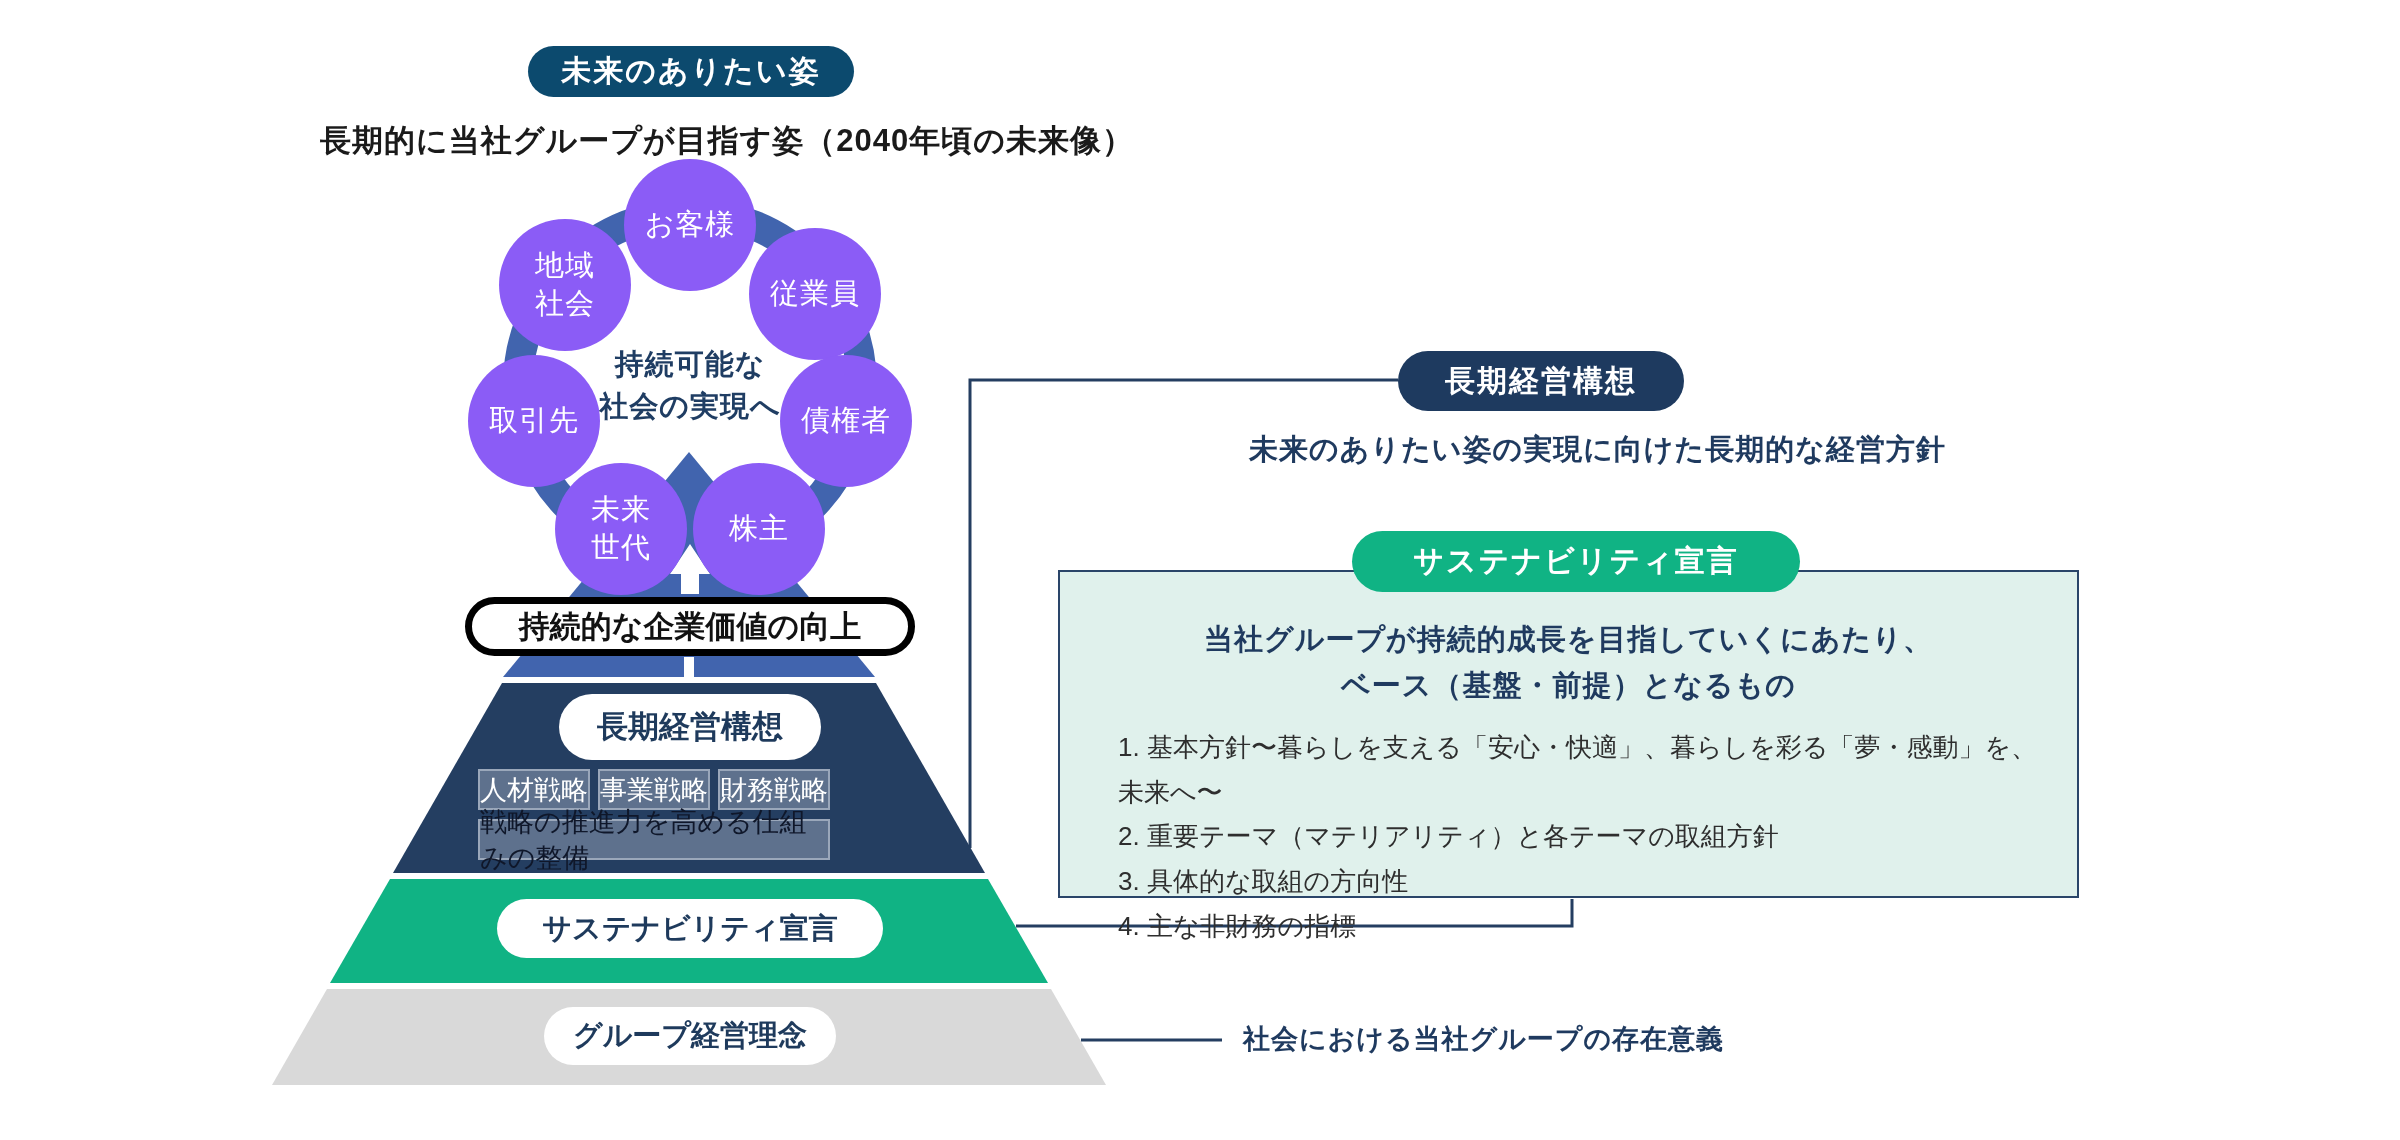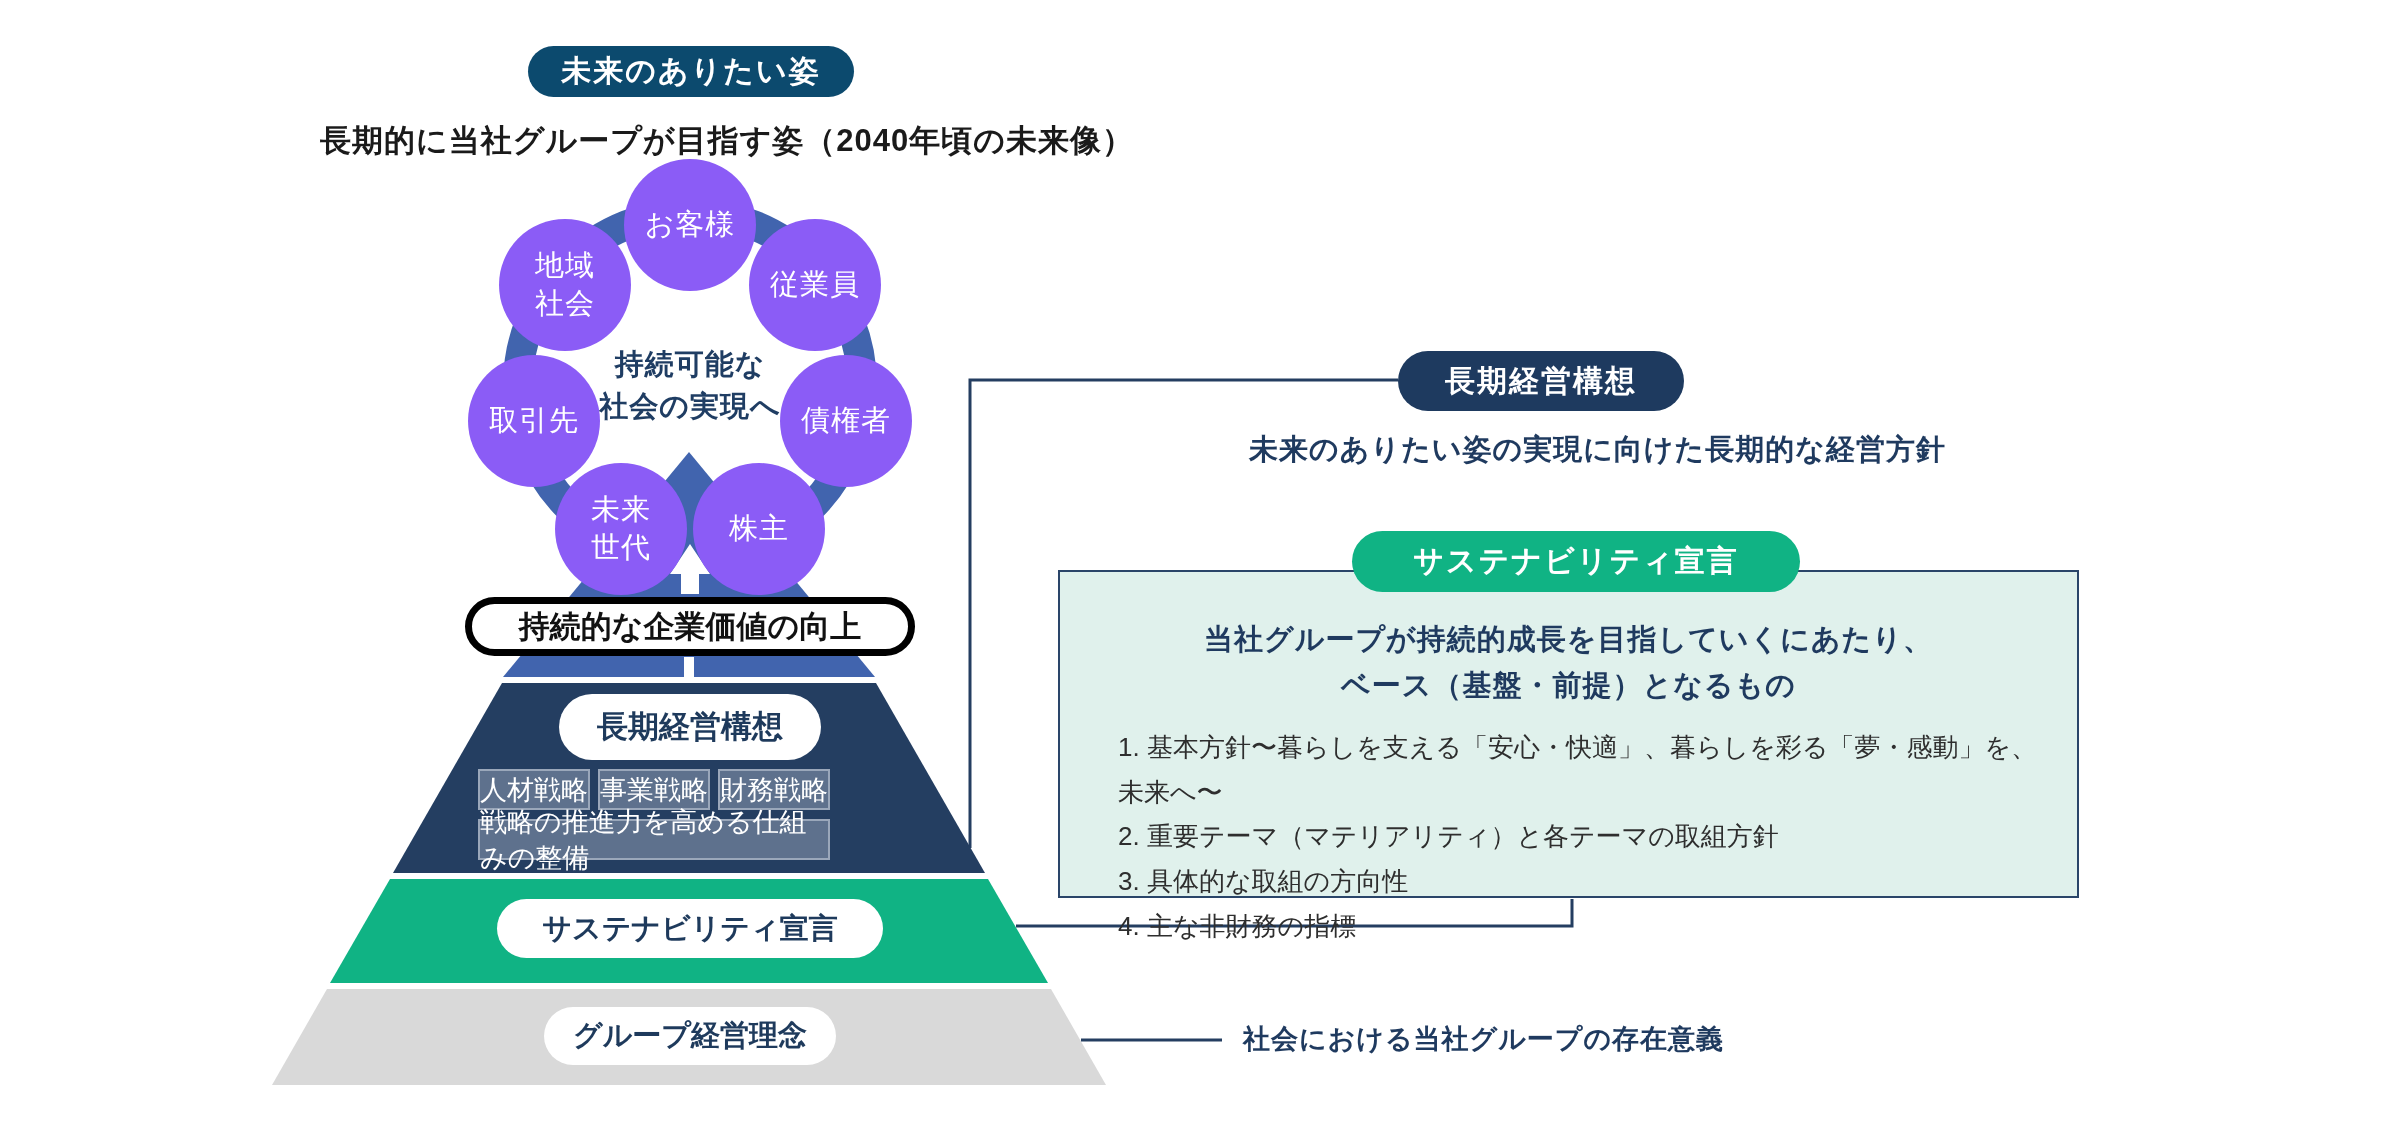--- a/index.html
+++ b/index.html
@@ -8,39 +8,39 @@
   .abs{position:absolute;}
   svg.shapes{position:absolute;left:0;top:0;z-index:0;}
   .pill{display:flex;align-items:center;justify-content:center;border-radius:999px;box-sizing:border-box;font-weight:700;z-index:2;}
   .badge-top{left:528px;top:46px;width:326px;height:51px;background:#0c4a6e;color:#ffffff;font-size:30px;letter-spacing:2px;}
   .subtitle{left:320px;top:120px;font-size:31px;font-weight:700;color:#1a1a1a;z-index:2;letter-spacing:1px;}
   .circle{position:absolute;width:132px;height:132px;border-radius:50%;background:#8b5cf6;color:#ffffff;
           display:flex;align-items:center;justify-content:center;text-align:center;font-size:29px;
           line-height:1.3;z-index:3;white-space:pre-line;letter-spacing:1px;}
   .c-customers{left:624px;top:159px;}
   .c-community{left:499px;top:219px;}
-  .c-employees{left:749px;top:219px;}
+  .c-employees{left:749px;top:228px;}
   .c-suppliers{left:468px;top:355px;}
   .c-creditors{left:780px;top:355px;}
   .c-future{left:555px;top:463px;}
   .c-shareholders{left:693px;top:463px;}
   .center-label{left:690px;top:385px;transform:translate(-50%,-50%);text-align:center;color:#1f3d63;
                 font-size:29px;font-weight:600;line-height:1.45;white-space:pre-line;z-index:2;letter-spacing:1px;}
   .value-pill{left:690px;top:597px;transform:translateX(-50%);width:450px;height:59px;background:#ffffff;
               border:7px solid #000000;color:#111111;font-size:31px;z-index:4;}
   .pyr-pill{background:#ffffff;color:#1e3a5c;transform:translateX(-50%);left:690px;}
   .pyr-long-term{top:694px;width:262px;height:66px;font-size:31px;}
   .pyr-sustain{top:899px;width:386px;height:59px;font-size:29px;}
   .pyr-philosophy{top:1007px;width:292px;height:58px;font-size:29px;}
   .strategies{left:478px;top:769px;width:352px;z-index:2;}
   .strategy-row{display:flex;gap:8px;}
   .strategy-box{flex:1;height:41px;background:#5e728e;background:#5e718d;border:2px solid #9aa7ba;box-sizing:border-box;
                 color:#ffffff;font-size:27px;display:flex;align-items:center;justify-content:center;}
   .strategy-wide{margin-top:9px;height:41px;background:#5e718d;border:2px solid #9aa7ba;box-sizing:border-box;
-                 color:#ffffff;font-size:27px;display:flex;align-items:center;justify-content:center;}
+                 color:#0f172a;font-size:27px;display:flex;align-items:center;justify-content:center;}
   .lt-badge{left:1398px;top:351px;width:286px;height:60px;background:#1e3a5f;color:#ffffff;font-size:30px;letter-spacing:2px;}
   .lt-desc{left:1200px;top:430px;width:795px;text-align:center;font-size:29px;font-weight:700;color:#1f3a5f;z-index:2;letter-spacing:1px;}
   .sus-badge{left:1352px;top:531px;width:448px;height:61px;background:#10b384;color:#ffffff;font-size:30px;letter-spacing:2px;z-index:3;}
   .sus-box{left:1058px;top:570px;width:1021px;height:328px;background:#e0f1ec;border:2px solid #2a4569;box-sizing:border-box;z-index:1;}
   .sus-headline{margin-top:44px;text-align:center;font-size:29px;font-weight:700;color:#1f3a5f;line-height:1.6;white-space:pre-line;letter-spacing:1px;}
   .sus-list{margin:16px 40px 0 58px;font-size:26px;color:#2e2e2e;line-height:1.72;}
   .phil-note{left:1243px;top:1021px;font-size:27px;font-weight:700;color:#1f3a5f;z-index:2;letter-spacing:1px;}
 </style>
 </head>
 <body>

